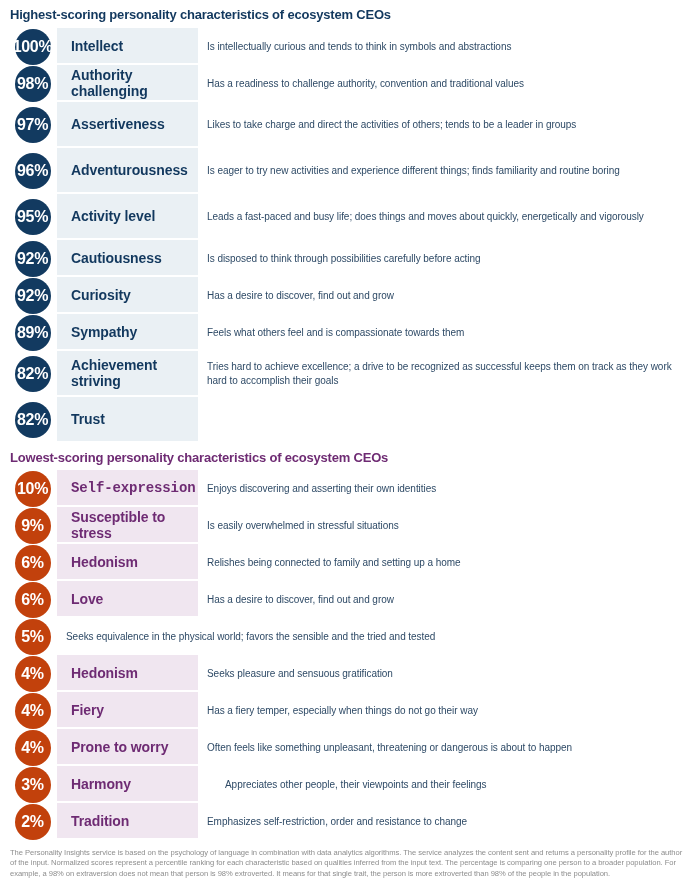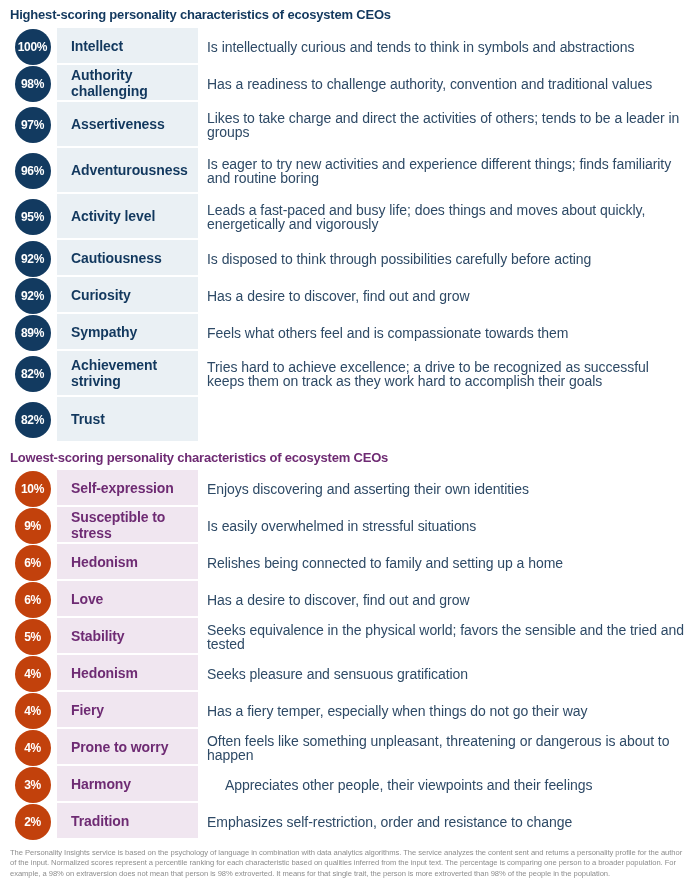--- a/index.html
+++ b/index.html
@@ -50,21 +50,21 @@
     justify-content: center;
   }
   .badge {
     width: 36px;
     height: 36px;
     border-radius: 50%;
     display: flex;
     align-items: center;
     justify-content: center;
     color: #ffffff;
-    font-size: 12px;
+    font-size: 16px;
     font-weight: bold;
     letter-spacing: -0.3px;
     line-height: 1;
   }
   .badge-blue   { background: #123a60; }
   .badge-purple { background: #c2410c; }
 
   .label-cell {
     flex: 0 0 141px;
     width: 141px;
@@ -80,21 +80,21 @@
   .label-blue   { background: #eaf0f4; color: #12385e; }
   .label-purple { background: #f0e6f0; color: #6e2b73; }
 
   .desc-cell {
     flex: 1 1 auto;
     display: flex;
     align-items: center;
     box-sizing: border-box;
     padding-left: 9px;
     padding-right: 6px;
-    font-size: 14px;
+    font-size: 10px;
     line-height: 14px;
     color: #2e4a66;
     letter-spacing: -0.05px;
   }
 
   
   .footnote {
     margin-top: 8px;
     padding: 0 2px;
     font-size: 7.6px;
@@ -182,21 +182,21 @@
       </div>
     </div>
 
   <h2 class="section-heading heading-low">Lowest-scoring personality characteristics of ecosystem CEOs</h2>
 
   <div class="rows" id="rows-lowest">
       <div class="row" style="min-height: 37px;">
         <div class="badge-cell">
           <div class="badge badge-purple">10%</div>
         </div>
-        <div class="label-cell label-purple" style="min-height: 37px;">Self-expression</div>
+        <div class="label-cell label-purple" style="min-height: 37px; font-family: Liberation Mono, monospace;">Self-expression</div>
         <div class="desc-cell" style="min-height: 37px;">Enjoys discovering and asserting their own identities</div>
       </div>
       <div class="row" style="min-height: 37px;">
         <div class="badge-cell">
           <div class="badge badge-purple">9%</div>
         </div>
         <div class="label-cell label-purple" style="min-height: 37px;">Susceptible to stress</div>
         <div class="desc-cell" style="min-height: 37px;">Is easily overwhelmed in stressful situations</div>
       </div>
       <div class="row" style="min-height: 37px;">
@@ -210,21 +210,20 @@
         <div class="badge-cell">
           <div class="badge badge-purple">6%</div>
         </div>
         <div class="label-cell label-purple" style="min-height: 37px;">Love</div>
         <div class="desc-cell" style="min-height: 37px;">Has a desire to discover, find out and grow</div>
       </div>
       <div class="row" style="min-height: 37px;">
         <div class="badge-cell">
           <div class="badge badge-purple">5%</div>
         </div>
-        <div class="label-cell label-purple" style="min-height: 37px;">Stability</div>
         <div class="desc-cell" style="min-height: 37px;">Seeks equivalence in the physical world; favors the sensible and the tried and tested</div>
       </div>
       <div class="row" style="min-height: 37px;">
         <div class="badge-cell">
           <div class="badge badge-purple">4%</div>
         </div>
         <div class="label-cell label-purple" style="min-height: 37px;">Hedonism</div>
         <div class="desc-cell" style="min-height: 37px;">Seeks pleasure and sensuous gratification</div>
       </div>
       <div class="row" style="min-height: 37px;">

